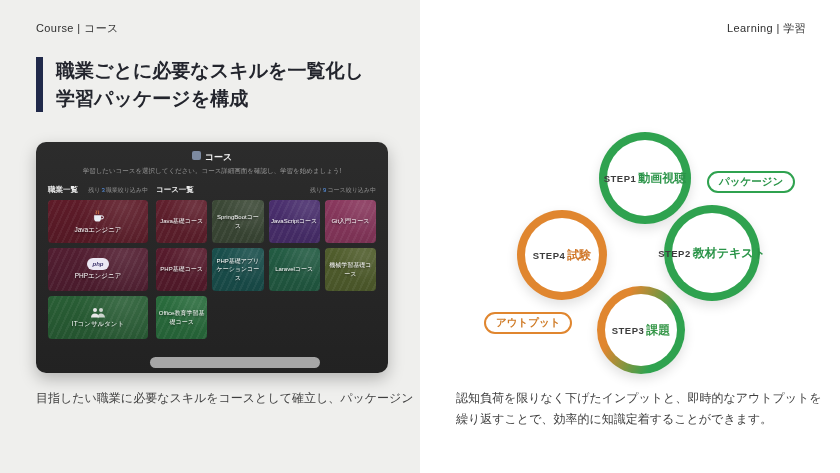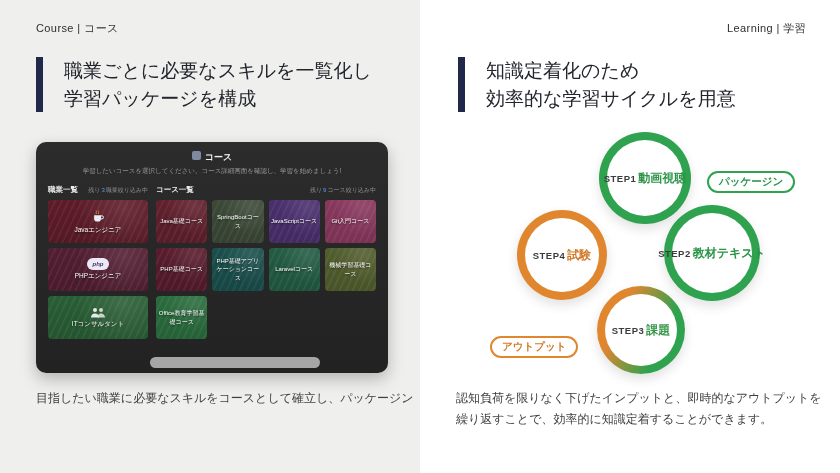--- a/index.html
+++ b/index.html
@@ -15,22 +15,22 @@
   .panel-right { position: absolute; left: 420px; top: 0; width: 420px; height: 473px; background: #ffffff; }
 
   
   .tag { position: absolute; top: 21px; font-size: 11px; color: #2e2e2e; letter-spacing: .4px; }
   .tag-left  { left: 36px; }
   .tag-right { right: 34px; }
 
   
   .heading {
     position: absolute; left: 36px; top: 57px;
-    border-left: 7px solid #20294a; padding-left: 21px;
-    font-size: 19px; font-weight: 400; color: #23252d; line-height: 1.45;
+    border-left: 7px solid #20294a; padding-left: 13px;
+    font-size: 19px; font-weight: 700; color: #23252d; line-height: 1.45;
   }
   .panel-right .heading { left: 38px; }
   .heading span { display: block; }
 
   
   .caption { position: absolute; left: 36px; top: 388px; font-size: 12px; color: #3f3f3f; line-height: 1.75; }
   .caption span { display: block; }
 
   
   .app-mock {
@@ -97,21 +97,21 @@
   .step4 { left: 97px;  top: 210px; width: 90px; height: 90px; background: #e0862f; }
   .step1 .step-label, .step2 .step-label { color: #2a9448; }
   .step3 .step-label { color: #37984a; }
   .step4 .step-label { color: #d1792a; }
 
   .cycle-badge {
     position: absolute; background: #fff; border: 2px solid; border-radius: 12px;
     padding: 2px 10px; font-size: 10.5px; font-weight: bold; white-space: nowrap;
   }
   .badge-input  { left: 287px; top: 171px; color: #2a9448; border-color: #2fa24f; }
-  .badge-output { left: 70px;  top: 312px; color: #cf7a25; border-color: #e0862f; margin-top: 24px; }
+  .badge-output { left: 64px;  top: 312px; color: #cf7a25; border-color: #e0862f; }
 </style>
 </head>
 <body>
 
 <div class="slide">
 
   <div class="panel-left">
 
     <div class="tag tag-left">Course | コース</div>
 
@@ -207,24 +207,20 @@
 
     <div class="caption">
       <span>目指したい職業に必要なスキルをコースとして確立し、パッケージン</span>
     </div>
   </div>
 
   <div class="panel-right">
 
     <div class="tag tag-right">Learning | 学習</div>
 
-    <div class="heading">
-      <span>知識定着化のため</span>
-      <span>効率的な学習サイクルを用意</span>
-    </div>
 
     <div>
       <div class="cycle-circle step1">
         <div class="cycle-inner">
           <span class="step-no">STEP1</span>
           <span class="step-label">動画視聴</span>
         </div>
       </div>
       <div class="cycle-circle step2">
         <div class="cycle-inner">

